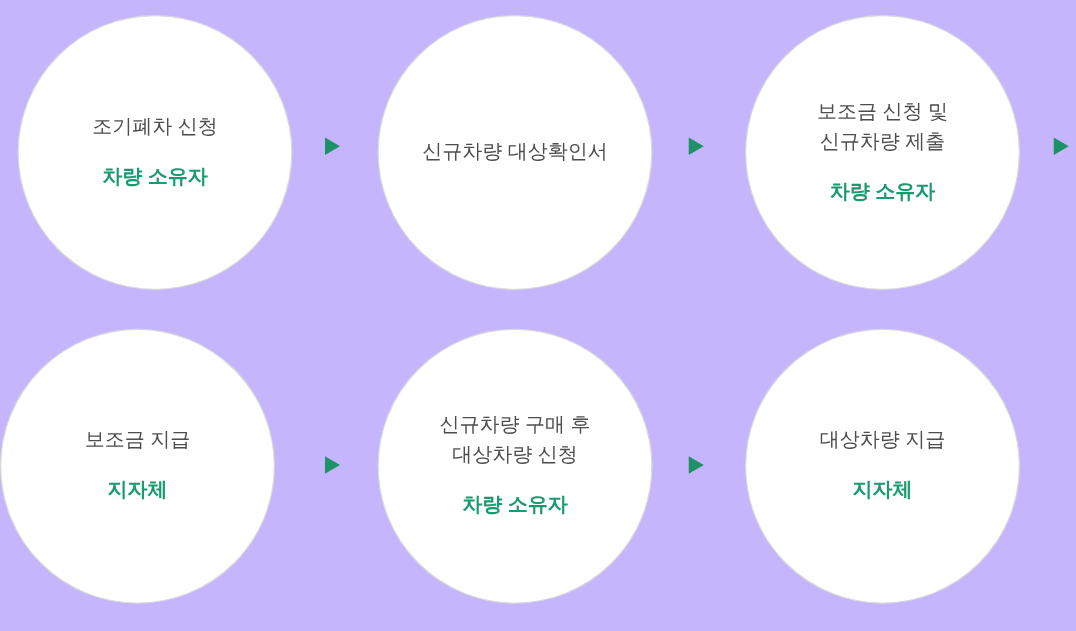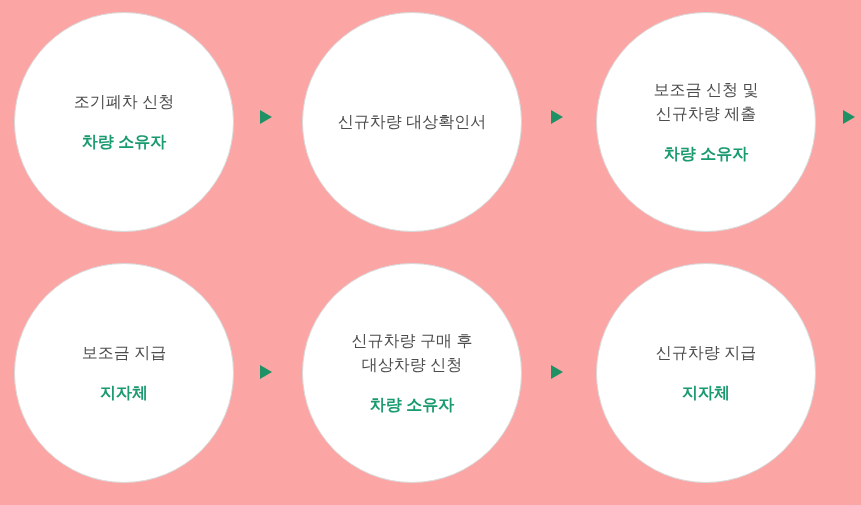--- a/index.html
+++ b/index.html
@@ -4,21 +4,21 @@
 <style>
   html, body {
     margin: 0;
     padding: 0;
     background: #ffffff;
   }
   .canvas {
     position: relative;
     width: 861px;
     height: 505px;
-    background: #fca5a5;
+    background: #c4b5fd;
     font-family: "Liberation Sans", "DejaVu Sans", sans-serif;
     overflow: hidden;
   }
   .circle {
     position: absolute;
     width: 220px;
     height: 220px;
     border: 1px solid #d9d9d9;
     border-radius: 50%;
     background: #ffffff;
@@ -51,21 +51,21 @@
     position: absolute;
     width: 0;
     height: 0;
     border-top: 7px solid transparent;
     border-bottom: 7px solid transparent;
     border-left: 12px solid #1e9165;
   }
   .c1 { left: 14px;  top: 12px; }
   .c2 { left: 302px; top: 12px; }
   .c3 { left: 596px; top: 12px; }
-  .c4 { left: 14px;  top: 263px; }
+  .c4 { left: 0;  top: 263px; }
   .c5 { left: 302px; top: 263px; }
   .c6 { left: 596px; top: 263px; }
   .a1 { left: 260px; top: 110px; }
   .a2 { left: 551px; top: 110px; }
   .a3 { left: 843px; top: 110px; }
   .a4 { left: 260px; top: 365px; }
   .a5 { left: 551px; top: 365px; }
 </style>
 </head>
 <body>
@@ -113,18 +113,18 @@
       <span class="line">신규차량 구매 후</span>
       <span class="line">대상차량 신청</span>
     </div>
     <div class="actor">차량 소유자</div>
   </div>
 
   <div class="arrow a5"></div>
 
   <div class="circle c6">
     <div class="desc">
-      <span class="line">신규차량 지급</span>
+      <span class="line">대상차량 지급</span>
     </div>
     <div class="actor">지자체</div>
   </div>
 
 </div>
 
 </body></html>

